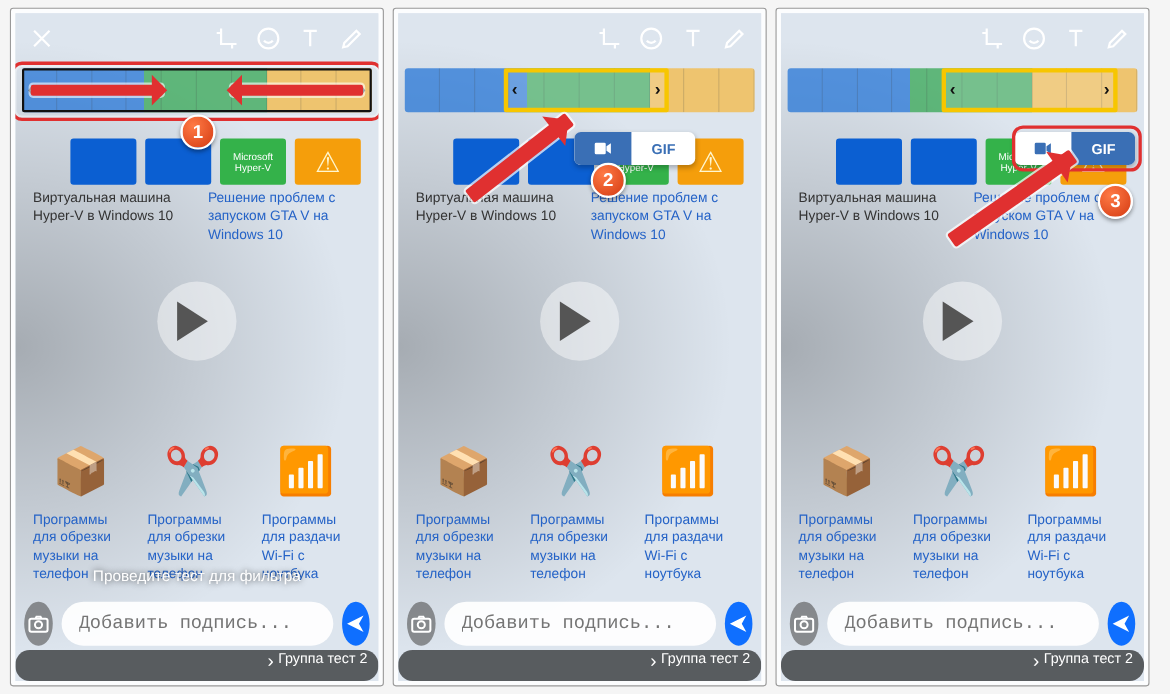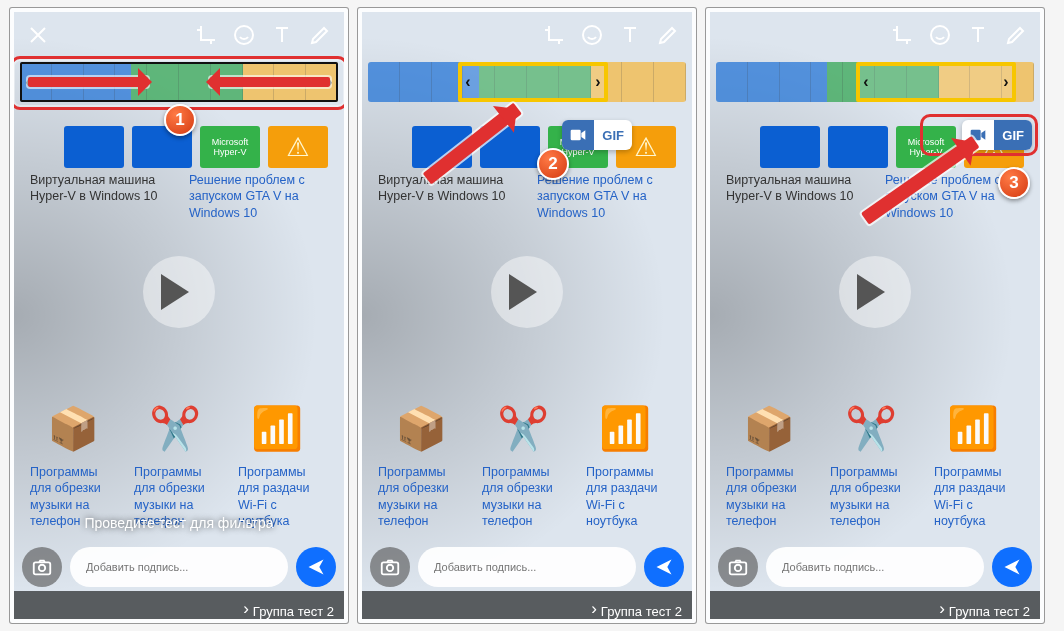--- a/index.html
+++ b/index.html
@@ -253,38 +253,40 @@
     cursor: pointer;
   }
   .camera-btn { background: rgba(80,80,80,.6); color: #fff; }
   .caption-input {
     flex: 1;
     height: 40px;
     border-radius: 20px;
     background: rgba(255,255,255,.92);
     border: none;
     padding: 0 16px;
-    font-size: 11px;
+    font-size: 17px;
     color: #14532d;
     outline: none;
+    font-family: Liberation Mono, monospace;
   }
   .send-btn { background: #0f6fff; color: #fff; }
   .send-btn svg { width: 20px; height: 20px; fill: #fff; }
   .recipient-row {
     position: absolute;
     bottom: 0; left: 0; right: 0;
     height: 28px;
     background: rgba(0,0,0,.6);
     display: flex;
-    align-items: flex-end;
+    align-items: flex-start;
     justify-content: flex-end;
     padding: 0 10px;
     font-size: 13px;
     color: #fff;
     gap: 6px;
+    border-radius: 13px;
   }
   .recipient-row::before {
     content: "›";
     font-size: 17px;
     margin-right: -2px;
   }
   
   .gif-toggle {
     position: absolute;
     top: 108px;
@@ -296,21 +298,21 @@
     overflow: hidden;
     box-shadow: 0 2px 5px rgba(0,0,0,.25);
     z-index: 35;
     cursor: pointer;
     font-size: 13px;
     font-weight: 600;
     color: #3a6fb5;
   }
   .gif-toggle.center { right: 60px; }
   .gif-toggle .seg {
-    padding: 0 8px;
+    padding: 0 18px;
     display: flex; align-items: center; justify-content: center;
     gap: 4px;
   }
   .gif-toggle .seg.active {
     background: #3a6fb5;
     color: #fff;
   }
   .gif-callout {
     position: absolute;
     top: 102px; right: 2px;

